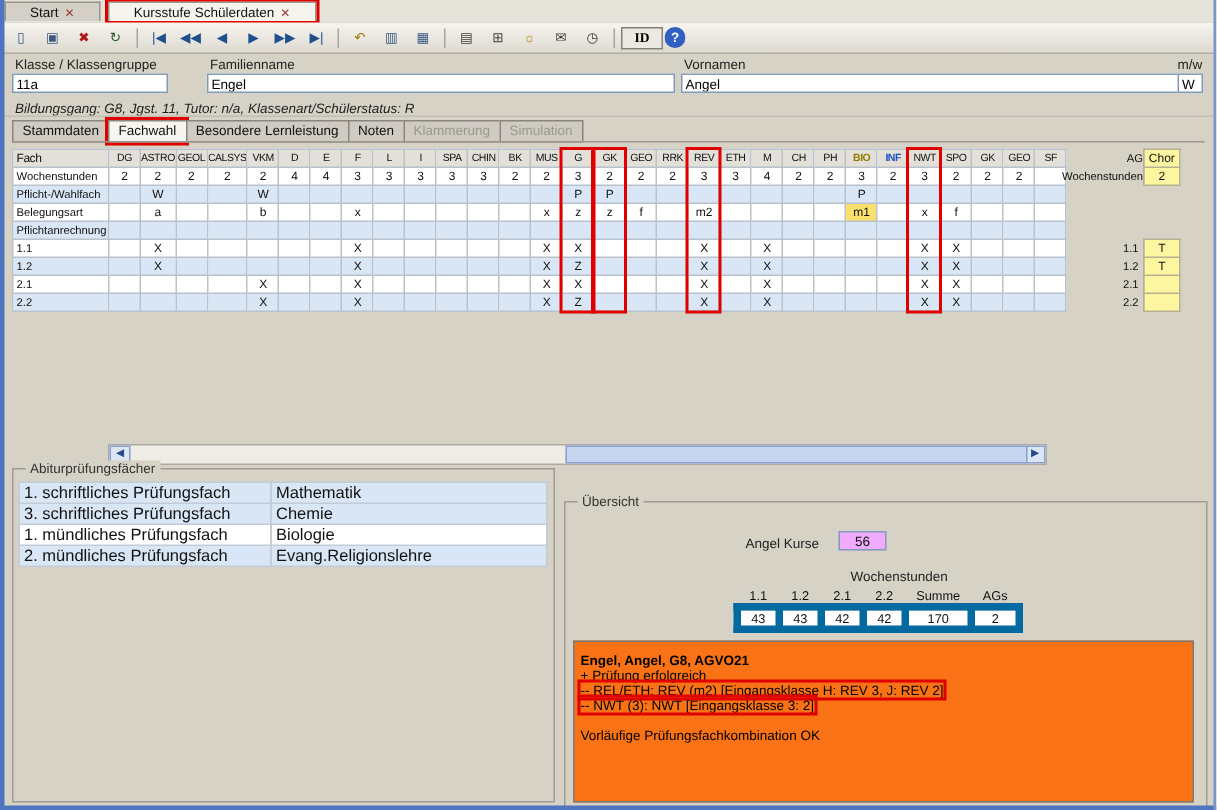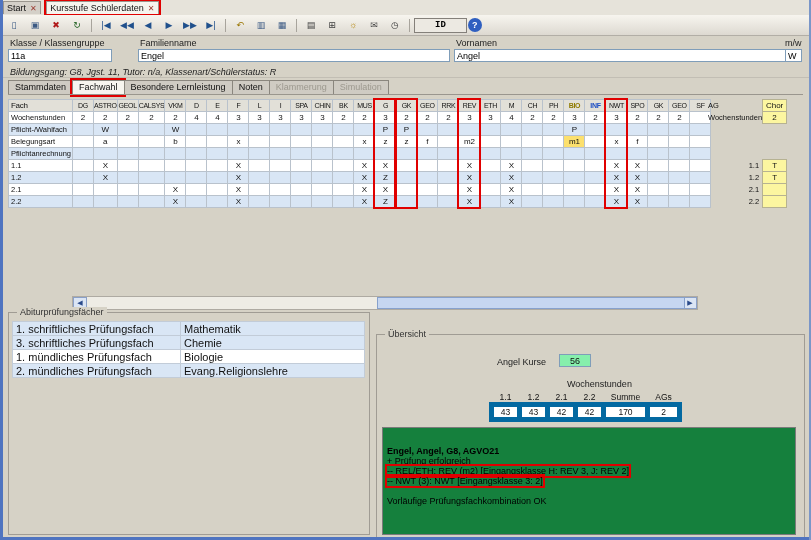--- a/index.html
+++ b/index.html
@@ -4,33 +4,33 @@
 <style>
   html,body{margin:0;padding:0;background:#fff;}
   .window{position:relative;width:811px;height:540px;background:#d6d2c6;
     font-family:"Liberation Sans","DejaVu Sans",sans-serif;font-size:9px;color:#111;overflow:hidden;}
   .edge-left{position:absolute;left:0;top:0;bottom:0;width:3px;background:#4f74c0;z-index:40;}
   .edge-bottom{position:absolute;left:0;right:0;bottom:0;height:3px;background:#4f74c0;z-index:40;}
   .edge-right{position:absolute;right:0;top:0;bottom:0;width:2px;background:#7a96c8;z-index:40;}
 
   
   .doc-tabbar{position:absolute;left:0;top:0;right:0;height:15px;background:#e6e3da;border-bottom:1px solid #aaa69e;}
-  .doc-tab{position:relative;display:inline-block;height:12px;line-height:12px;margin:1px 0 0 3px;padding:0 3px;
+  .doc-tab{position:relative;display:inline-block;height:12px;line-height:12px;margin:1px 0 0 3px;padding:0 16px;
     background:#d4d0c8;border:1px solid #9a968e;border-bottom:none;font-size:9px;vertical-align:top;}
   .doc-tab.active{background:#f6f4ee;}
   .doc-tab .close{color:#9b3b31;font-size:8px;margin-left:4px;font-weight:bold;}
 
   
   .toolbar{position:absolute;left:0;top:15px;right:0;height:20px;background:linear-gradient(#f7f5ef,#ddd9d1);
     border-bottom:1px solid #b2aea6;display:flex;align-items:center;padding-left:4px;gap:1px;}
   .tb-icon{width:18px;height:15px;display:inline-flex;align-items:center;justify-content:center;
     font-size:9px;color:#3c3c3c;border:1px solid transparent;}
   .tb-sep{width:1px;height:13px;background:#a8a49c;margin:0 3px;}
-  .tb-btn{height:15px;padding:0 20px;border:1px solid #84807a;background:#ece9e2;font-weight:bold;
-    font-size:9px;line-height:13px;font-family:Liberation Mono, monospace;}
+  .tb-btn{height:15px;padding:0 8px;border:1px solid #84807a;background:#ece9e2;font-weight:bold;
+    font-size:9px;line-height:13px;font-family:Liberation Serif, serif;}
   .tb-icon.round{background:#2f5fc0;color:#fff;border-radius:50%;width:12px;height:12px;font-weight:bold;font-size:9px;}
 
   
   .fl{position:absolute;font-size:9px;color:#222;}
   input.field{position:absolute;height:13px;border:1px solid #7f9db9;background:#fff;font-size:9px;
     padding:0 2px;font-family:inherit;box-sizing:border-box;}
   .info{position:absolute;left:10px;top:67px;font-style:italic;font-size:9px;color:#222;}
   .sep-line{position:absolute;left:0;right:0;top:77px;border-top:1px solid #c2beb4;}
 
   
@@ -46,21 +46,21 @@
   #grid th,#grid td{border:1px solid #b9c2cc;height:12px;padding:0;overflow:hidden;white-space:nowrap;box-sizing:border-box;}
   #grid th{background:#e2e0d8;font-weight:normal;font-size:7px;letter-spacing:-0.3px;text-align:center;}
   #grid td{font-size:8px;text-align:center;background:#fff;}
   #grid tr.alt td{background:#d9e6f5;}
   #grid td.rowlabel{font-size:7.5px;text-align:left;padding-left:2px;}
   #grid td.yellow{background:#fce06e;}
 
   
   #ag{position:absolute;left:706px;top:99px;border-collapse:collapse;table-layout:fixed;}
   #ag td{height:12px;padding:0;overflow:hidden;white-space:nowrap;box-sizing:border-box;font-size:7.5px;}
-  #ag .aglabel{border:none;background:transparent;text-align:left;padding-left:2px;}
+  #ag .aglabel{border:none;background:transparent;text-align:right;padding-left:2px;}
   #ag .aglabel.num{text-align:right;padding-right:3px;}
   #ag .agval{border:1px solid #b6b292;background:#fcf6a0;text-align:center;font-size:8px;}
   #ag .aghidden{border:none;background:transparent;}
 
   
   .hscroll{position:absolute;left:72px;top:296px;width:626px;height:14px;background:#eeece5;
     border:1px solid #aeaaa2;box-sizing:border-box;display:flex;}
   .hs-btn{width:14px;height:12px;background:#dbe5f4;border:1px solid #8aa0c8;box-sizing:border-box;
     font-size:7px;line-height:10px;text-align:center;color:#2a4a8a;}
   .hs-track{flex:1;position:relative;}
@@ -72,28 +72,28 @@
   .gb-title{position:absolute;top:-6px;left:8px;background:#d6d2c6;padding:0 3px;font-size:9px;color:#333;}
   .gb-abitur{left:8px;top:312px;width:360px;height:221px;}
   .gb-uebersicht{left:376px;top:312px;width:427px;height:221px;margin-top:22px;}
 
   #abtable{position:absolute;left:3px;top:8px;width:353px;border-collapse:collapse;table-layout:fixed;}
   #abtable td{border:1px solid #c2ccd8;height:13px;padding:0 3px;font-size:11px;overflow:hidden;white-space:nowrap;background:#fff;}
   #abtable tr.alt td{background:#d9e6f5;}
 
   .anz-label{position:absolute;left:120px;top:22px;}
   .anz-field{position:absolute;left:182px;top:19px;width:32px;height:13px;border:1px solid #7f9db9;
-    background:#86efac;text-align:center;line-height:12px;box-sizing:border-box;}
+    background:#f0abfc;text-align:center;line-height:12px;box-sizing:border-box;}
   .ws-label{position:absolute;left:190px;top:44px;}
   #wstable{position:absolute;left:112px;top:57px;border-collapse:collapse;table-layout:fixed;}
   #wstable td{height:12px;padding:0;text-align:center;font-size:8.5px;overflow:hidden;box-sizing:border-box;}
   #wstable tr.vals td{border:5px solid #0369a1;background:#fff;height:13px;}
 
-  #status{position:absolute;left:5px;top:92px;width:414px;height:108px;background:#15803d;
-    border:1px solid #7a7a7a;box-sizing:border-box;padding:18px 4px;line-height:10px;font-size:9px;color:#000;}
+  #status{position:absolute;left:5px;top:92px;width:414px;height:108px;background:#f97316;
+    border:1px solid #7a7a7a;box-sizing:border-box;padding:7px 4px;line-height:10px;font-size:9px;color:#000;}
   #status .ln{display:block;height:10px;}
   #status .ln span{display:inline-block;}
   #status .ln.bold span{font-weight:bold;}
   #status .ann{outline:2px solid #e00000;}
 
   .red-outline{outline:2px solid #e00000;outline-offset:0;}
   .col-ann{position:absolute;border:2px solid #e00000;pointer-events:none;z-index:50;box-sizing:border-box;}
 </style>
 </head>
 <body>

